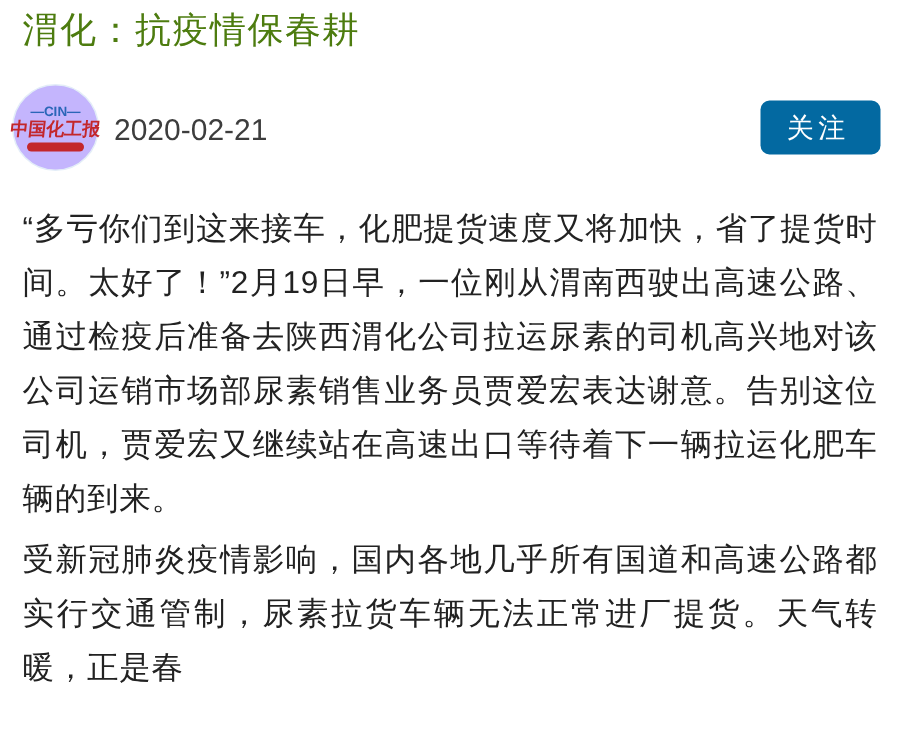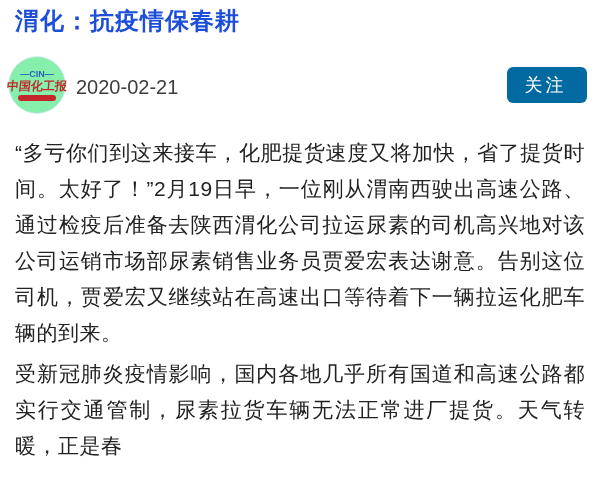--- a/index.html
+++ b/index.html
@@ -7,31 +7,31 @@
   body {
     width: 600px; height: 502px; overflow: hidden;
     background: #ffffff;
     font-family: "Liberation Sans", "DejaVu Sans", sans-serif;
   }
   .page { width: 600px; height: 502px; position: relative; overflow: hidden; }
 
   .title {
     margin: 6px 15px 0 15px;
     font-size: 24px; line-height: 1.25;
-    font-weight: bold; color: #1d4ed8;
+    font-weight: normal; color: #4d7c0f;
     letter-spacing: 1px;
   }
 
   .pub-row {
     display: flex; align-items: center;
     margin: 20px 13px 0 8px;
   }
   .logo {
     width: 58px; height: 58px; border-radius: 50%;
-    background: #86efac;
+    background: #c4b5fd;
     border: 1px solid #e3edf8;
     display: flex; flex-direction: column; align-items: center; justify-content: center;
     flex-shrink: 0;
   }
   .logo-cin {
     color: #2a66b8; font-size: 9px; font-weight: bold;
     line-height: 10px; white-space: nowrap;
   }
   .logo-cn {
     color: #c3272b; font-size: 12px; font-weight: bold;

